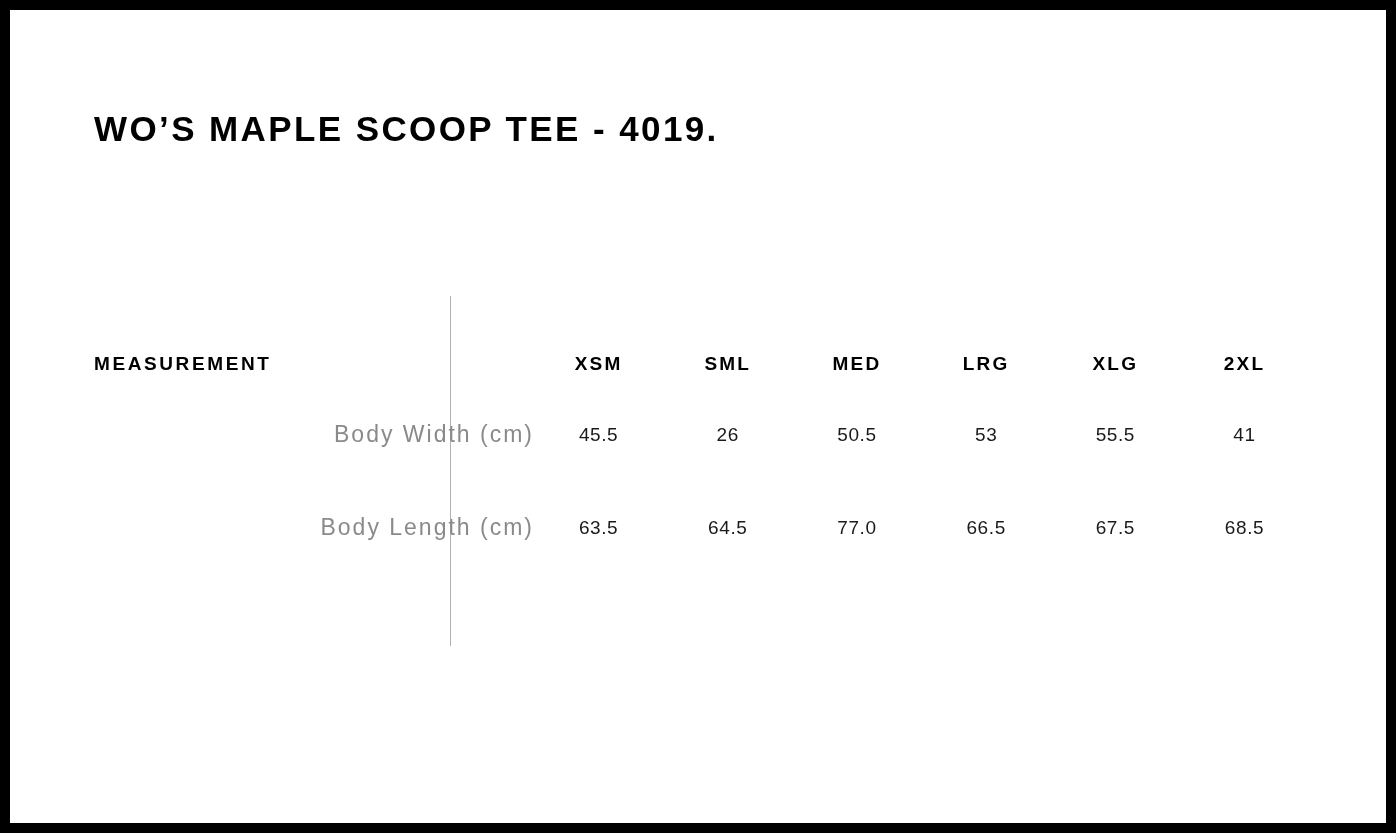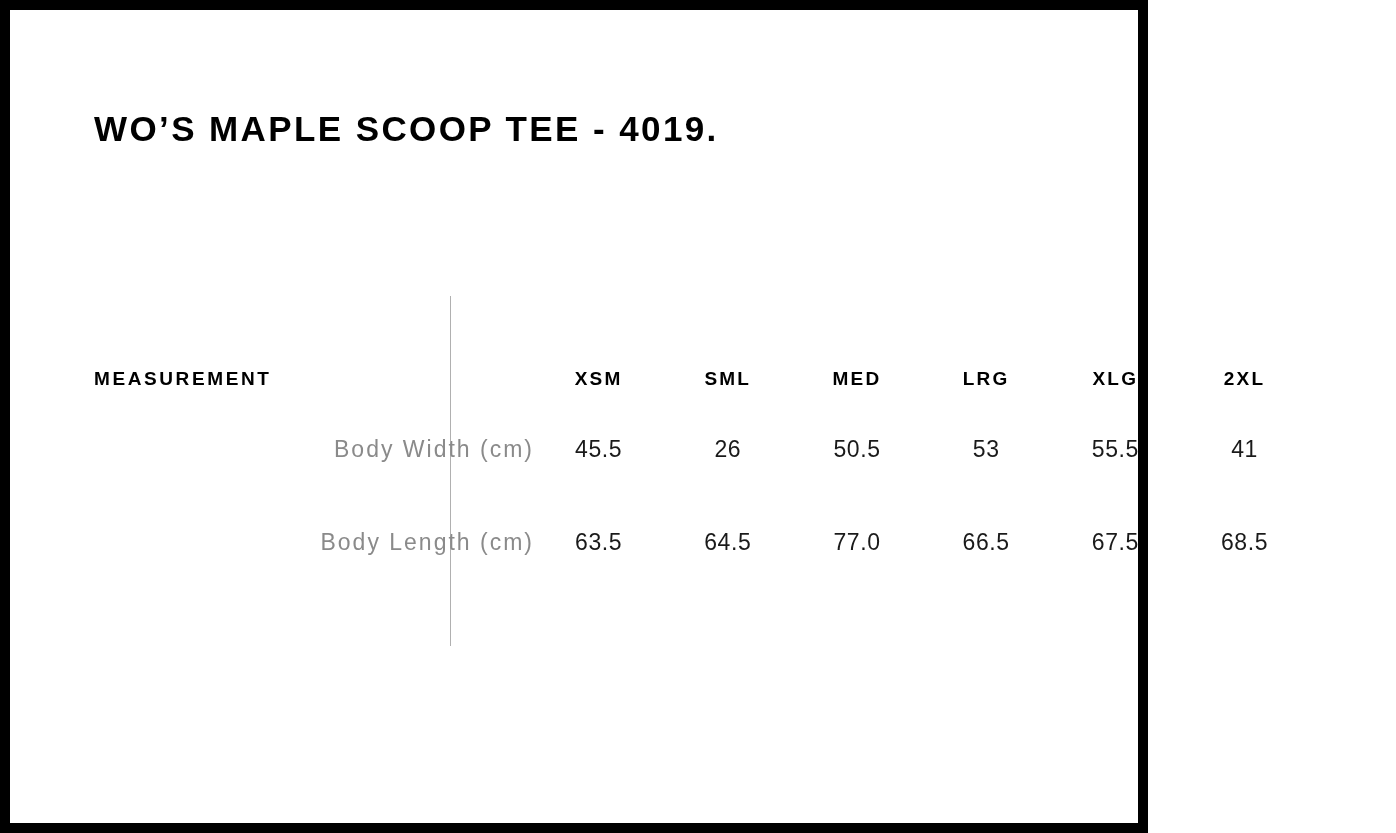--- a/index.html
+++ b/index.html
@@ -12,21 +12,21 @@
     width: 1396px;
     height: 833px;
     overflow: hidden;
     font-family: "Liberation Sans", sans-serif;
     -webkit-font-smoothing: antialiased;
   }
 
   
   .page-frame {
     box-sizing: border-box;
-    width: 1148px;
+    width: 1396px;
     height: 833px;
     border: 10px solid #000000;
     background: #ec4899;
     position: relative;
   }
 
   .page-inner {
     position: absolute;
     inset: 0;
     background: #ffffff;
@@ -52,21 +52,21 @@
     top: 286px;
     width: 1px;
     height: 350px;
     background: #b0b0b0;
   }
 
   
   .size-table {
     position: absolute;
     left: 84px;
-    top: 345px;
+    top: 330px;
     width: 1215px;
     border-collapse: collapse;
     table-layout: fixed;
   }
 
   .size-table th,
   .size-table td {
     padding: 0;
     border: none;
     vertical-align: middle;
@@ -107,21 +107,21 @@
     text-align: right;
     font-size: 23px;
     font-weight: 400;
     letter-spacing: 2.0px;
     color: #8a8a8a;
     white-space: nowrap;
   }
 
   .row-value {
     text-align: center;
-    font-size: 23px;
+    font-size: 19px;
     font-weight: 400;
     letter-spacing: 0.6px;
     color: #1a1a1a;
     white-space: nowrap;
   }
 
   
   .footnote {
     position: absolute;
     left: 93px;

